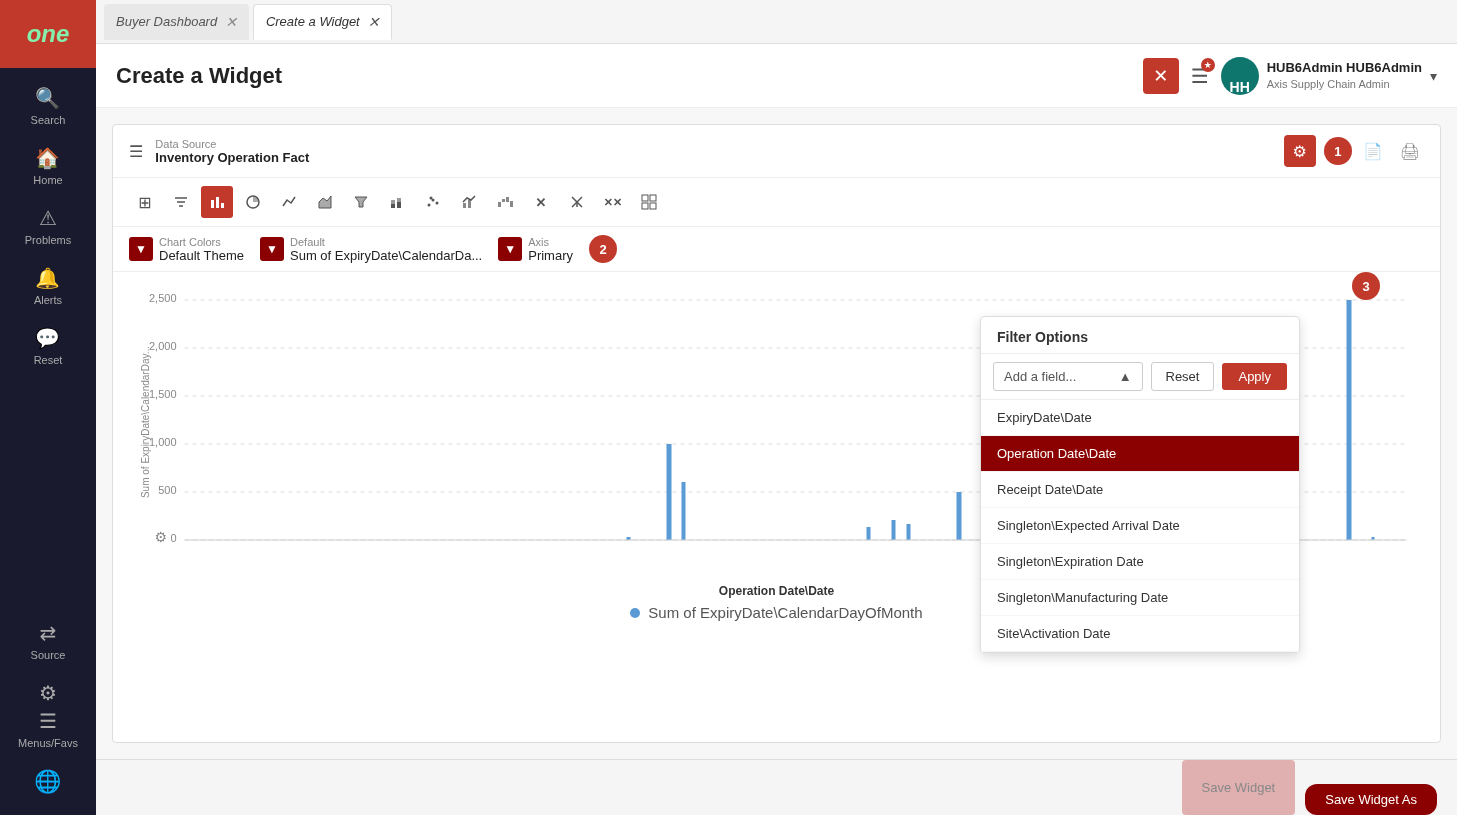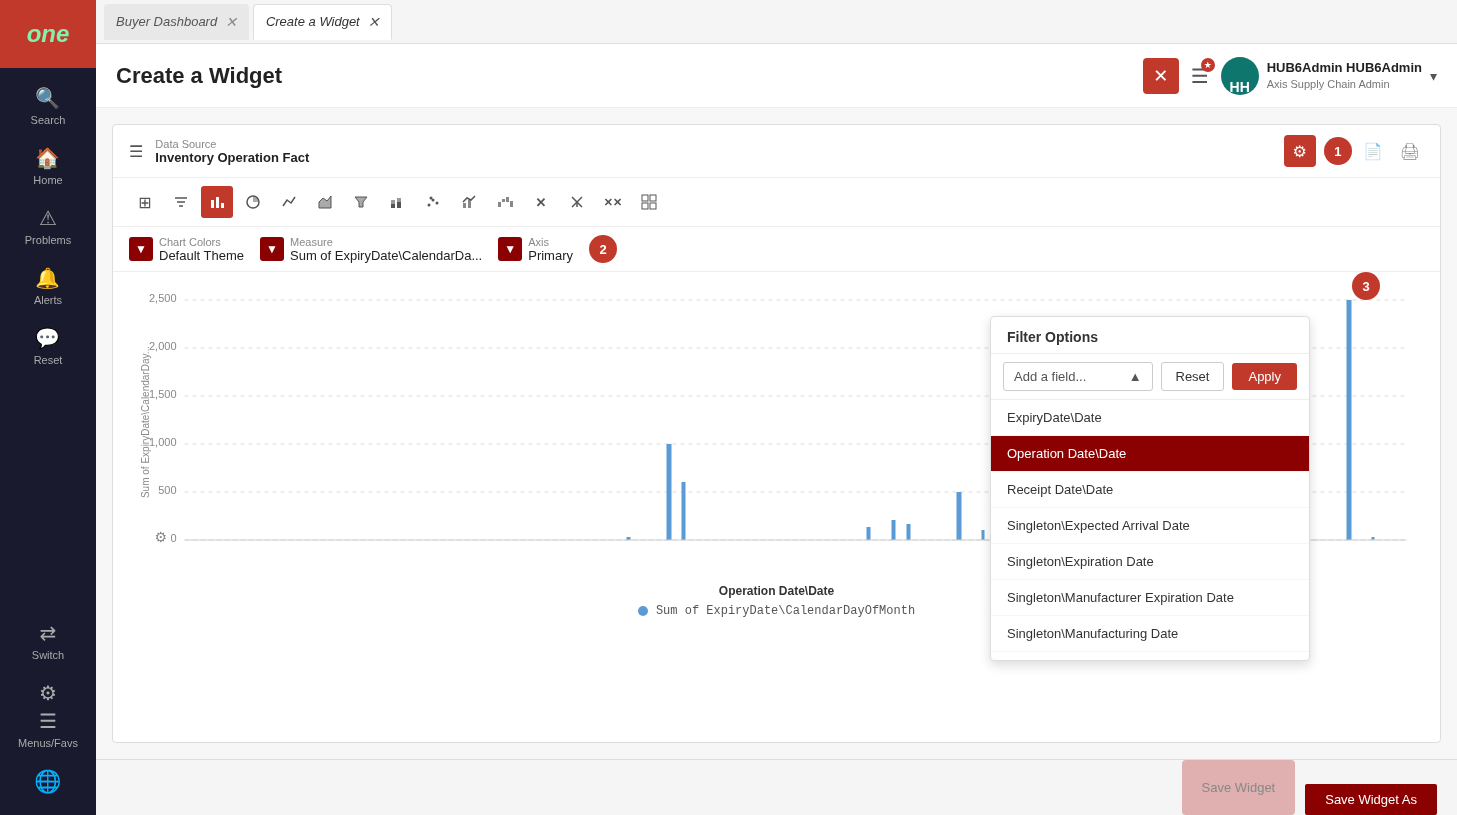--- a/index.html
+++ b/index.html
@@ -308,21 +308,21 @@
       flex: 1;
       padding: 10px 16px;
       position: relative;
       overflow: hidden;
     }
 
     
     .filter-overlay {
       position: absolute;
       top: 44px;
-      right: 130px;
+      right: 140px;
       width: 320px;
       background: white;
       border: 1px solid #ddd;
       border-radius: 4px;
       box-shadow: 0 4px 12px rgba(0,0,0,0.15);
       z-index: 100;
     }
     .filter-header {
       padding: 12px 16px 8px;
       font-size: 14px;
@@ -414,42 +414,41 @@
       border: none;
       border-radius: 4px;
       font-size: 13px;
       cursor: not-allowed;
     }
     .btn-save-as {
       padding: 8px 20px;
       background: #8b0000;
       color: white;
       border: none;
-      border-radius: 2px;
+      border-radius: 12px;
       font-size: 13px;
       font-weight: 500;
       cursor: pointer;
       margin-top: 24px;
     }
 
     .datasource-icon {
       font-size: 16px;
       color: #555;
     }
 
     
     .chart-legend {
       display: flex;
       align-items: center;
       justify-content: center;
       gap: 8px;
       padding: 4px 0 8px;
-      font-size: 12px;
+      font-size: 15px;
       color: #555;
-      font-family: Liberation Mono, monospace;
     }
     .legend-dot {
       width: 10px;
       height: 10px;
       border-radius: 50%;
       background: #5b9bd5;
     }
     .chart-x-label {
       text-align: center;
       font-size: 12px;
@@ -481,21 +480,21 @@
     <span class="icon">🔔</span>
     <span class="label">Alerts</span>
   </div>
   <div class="sidebar-item">
     <span class="icon">💬</span>
     <span class="label">Reset</span>
   </div>
   <div class="sidebar-bottom">
     <div class="sidebar-item sidebar-switch">
       <span class="icon">⇄</span>
-      <span class="label">Switch</span>
+      <span class="label">Source</span>
     </div>
     <div class="sidebar-item">
       <span class="icon">⚙</span>
       <span class="icon">☰</span>
       <span class="label">Menus/Favs</span>
     </div>
     <div class="sidebar-item">
       <span style="font-size:22px;">🌐</span>
     </div>
   </div>
@@ -651,21 +650,21 @@
         <div class="dropdown-group">
           <button class="dropdown-btn">▼</button>
           <div>
             <div class="dropdown-label">Chart Colors</div>
             <div class="dropdown-value">Default Theme</div>
           </div>
         </div>
         <div class="dropdown-group">
           <button class="dropdown-btn">▼</button>
           <div>
-            <div class="dropdown-label">Measure</div>
+            <div class="dropdown-label">Default</div>
             <div class="dropdown-value">Sum of ExpiryDate\CalendarDa...</div>
           </div>
         </div>
         <div class="dropdown-group">
           <button class="dropdown-btn">▼</button>
           <div>
             <div class="dropdown-label">Axis</div>
             <div class="dropdown-value">Primary</div>
           </div>
         </div>
@@ -686,21 +685,20 @@
             </div>
             <button class="btn-reset">Reset</button>
             <button class="btn-apply">Apply</button>
           </div>
           <div class="filter-options-list">
             <div class="filter-option">ExpiryDate\Date</div>
             <div class="filter-option selected">Operation Date\Date</div>
             <div class="filter-option">Receipt Date\Date</div>
             <div class="filter-option">Singleton\Expected Arrival Date</div>
             <div class="filter-option">Singleton\Expiration Date</div>
-            <div class="filter-option">Singleton\Manufacturer Expiration Date</div>
             <div class="filter-option">Singleton\Manufacturing Date</div>
             <div class="filter-option">Site\Activation Date</div>
 
           </div>
         </div>
 
         <svg width="100%" height="300" viewBox="0 0 1280 300" style="display:block;">
 
           <text x="40" y="20" font-size="11" fill="#888" text-anchor="end">2,500</text>
           <text x="40" y="68" font-size="11" fill="#888" text-anchor="end">2,000</text>

